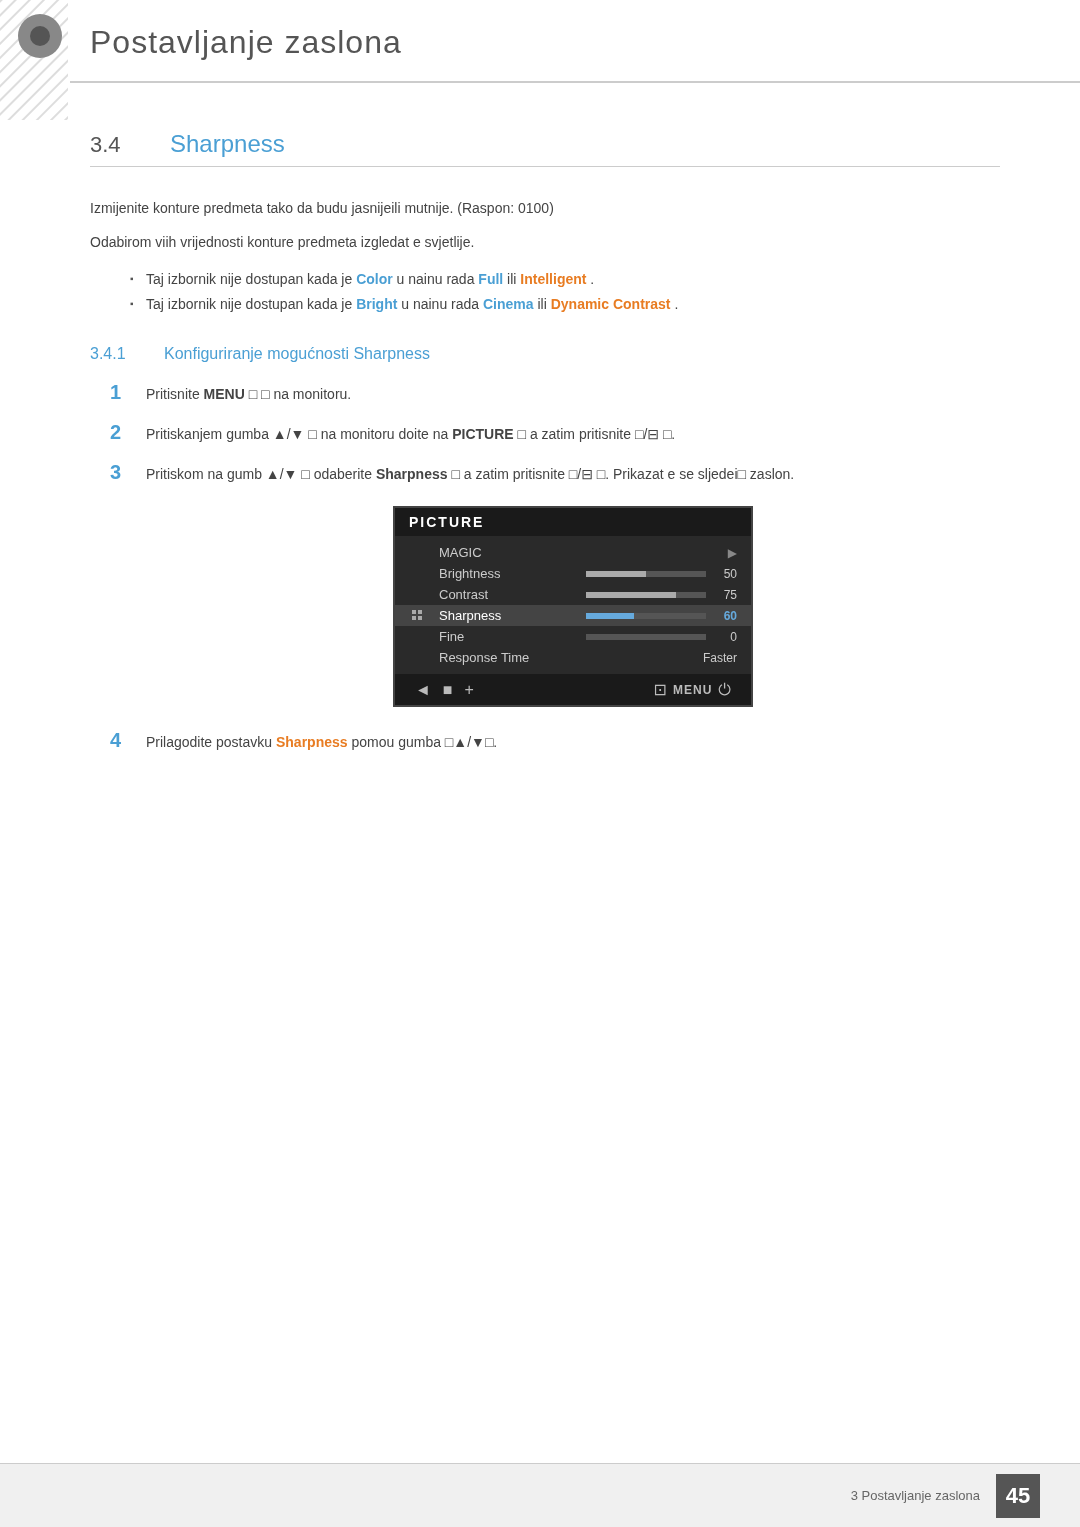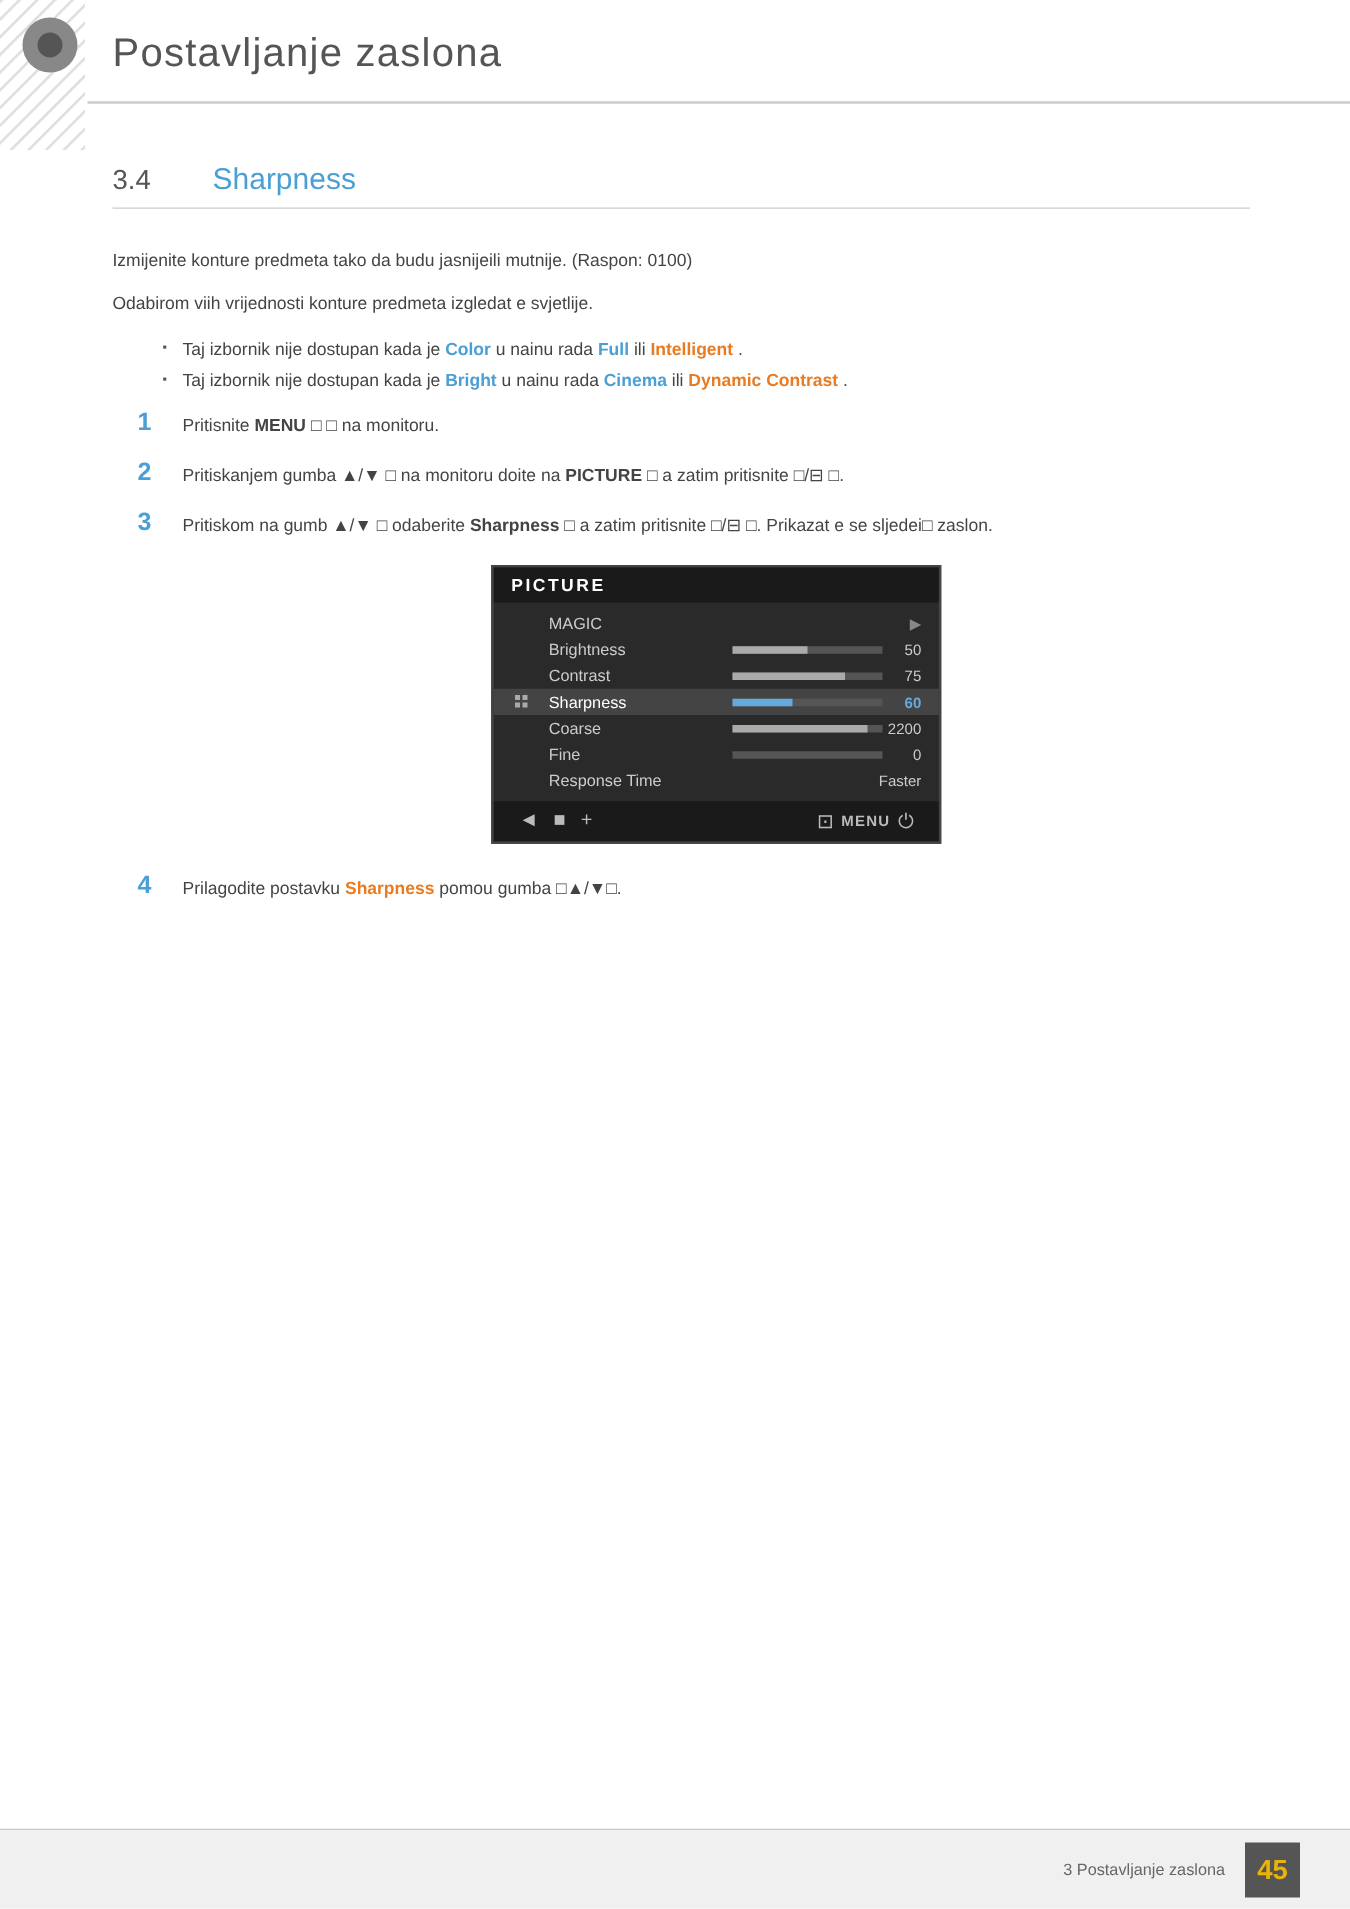--- a/index.html
+++ b/index.html
@@ -301,21 +301,21 @@
     }
 
     .footer-text {
       font-size: 13px;
       color: #666;
       margin-right: 16px;
     }
 
     .footer-number {
       background: #555;
-      color: #eab308;
+      color: #ffffff;
       font-size: 22px;
       font-weight: bold;
       width: 44px;
       height: 44px;
       display: flex;
       align-items: center;
       justify-content: center;
     }
 
     
@@ -389,20 +389,24 @@
       <span> </span>
       <span class="highlight-blue">Cinema</span>
       <span> </span>
       <span>ili</span>
       <span> </span>
       <span class="highlight-orange">Dynamic Contrast</span>
       <span>.</span>
     </li>
   </ul>
 
+  <div class="sub-section-header">
+    <span class="sub-section-number">3.4.1</span>
+    <span class="sub-section-title">Konfiguriranje mogućnosti Sharpness</span>
+  </div>
 
   <div class="steps-container">
 
     <div class="step">
       <span class="step-number">1</span>
       <span class="step-text">
         <span>Pritisnite</span>
         <span class="bold-text"> MENU</span>
         <span> □</span>
         <span> □ na monitoru.</span>
@@ -472,30 +476,20 @@
             </div>
             <span class="menu-item-label active-label">Sharpness</span>
             <div class="menu-item-bar">
               <div class="bar-track">
                 <div class="bar-fill bar-fill-active" style="width:40%"></div>
               </div>
               <span class="bar-value bar-value-active">60</span>
             </div>
           </div>
 
-          <div class="menu-item">
-            <div class="menu-item-icon"></div>
-            <span class="menu-item-label">Coarse</span>
-            <div class="menu-item-bar">
-              <div class="bar-track">
-                <div class="bar-fill" style="width:90%"></div>
-              </div>
-              <span class="bar-value">2200</span>
-            </div>
-          </div>
 
           <div class="menu-item">
             <div class="menu-item-icon"></div>
             <span class="menu-item-label">Fine</span>
             <div class="menu-item-bar">
               <div class="bar-track">
                 <div class="bar-fill" style="width:0%"></div>
               </div>
               <span class="bar-value">0</span>
             </div>

